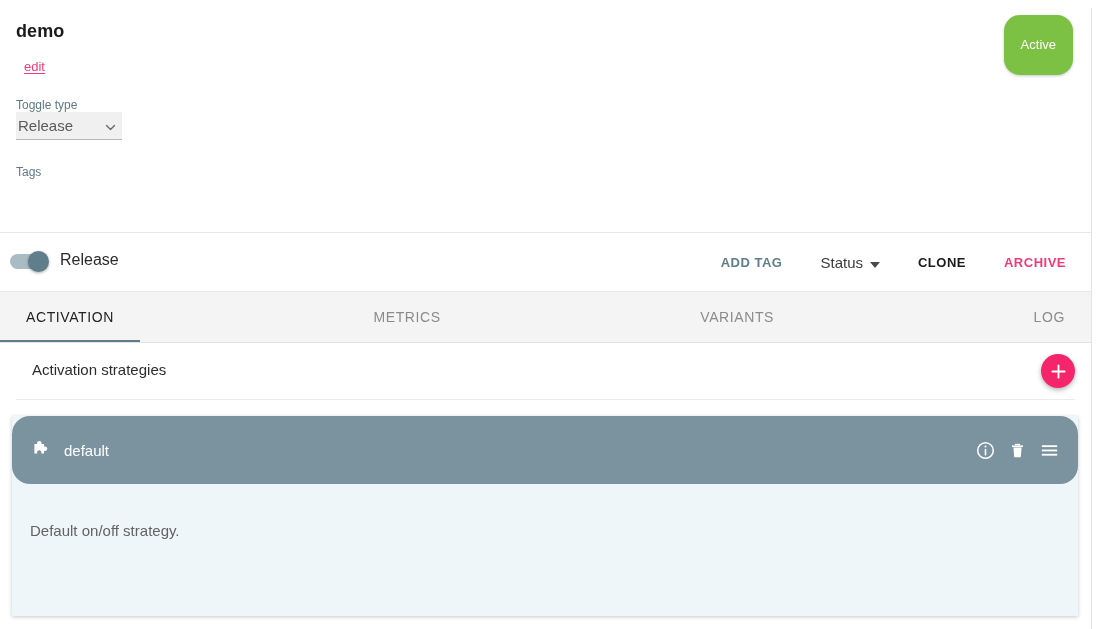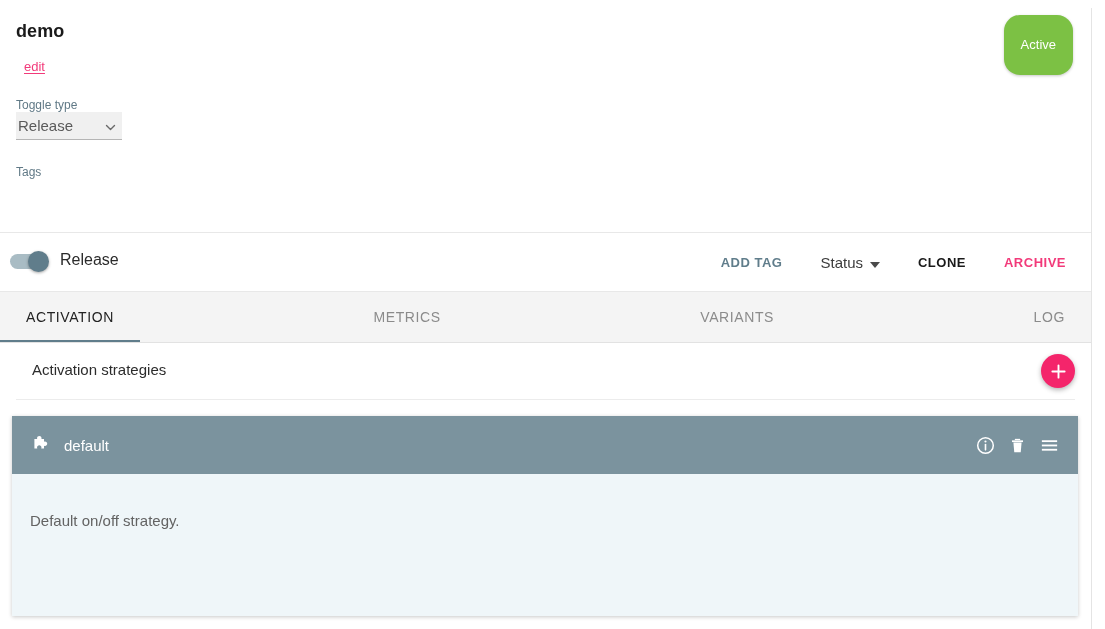--- a/index.html
+++ b/index.html
@@ -304,26 +304,27 @@
   
   .strategy-card {
     margin: 16px 13px 0 12px;
     box-shadow: 0 1px 4px rgba(0,0,0,0.22);
     background: #eff6f9;
     height: 200px;
     box-sizing: border-box;
     overflow: hidden;
   }
   .strategy-header {
-    height: 58px;
+    height: 68px;
     background: #7b939e;
     display: flex;
     align-items: center;
     padding: 0 14px 0 18px;
     box-sizing: border-box;
+    border-radius: 18px;
   }
   .strategy-name {
     color: #ffffff;
     font-size: 15px;
     margin-left: 12px;
   }
   .puzzle-icon svg { display: block; }
   .strategy-header .spacer { flex: 1; }
   .hdr-icon {
     width: 30px;

